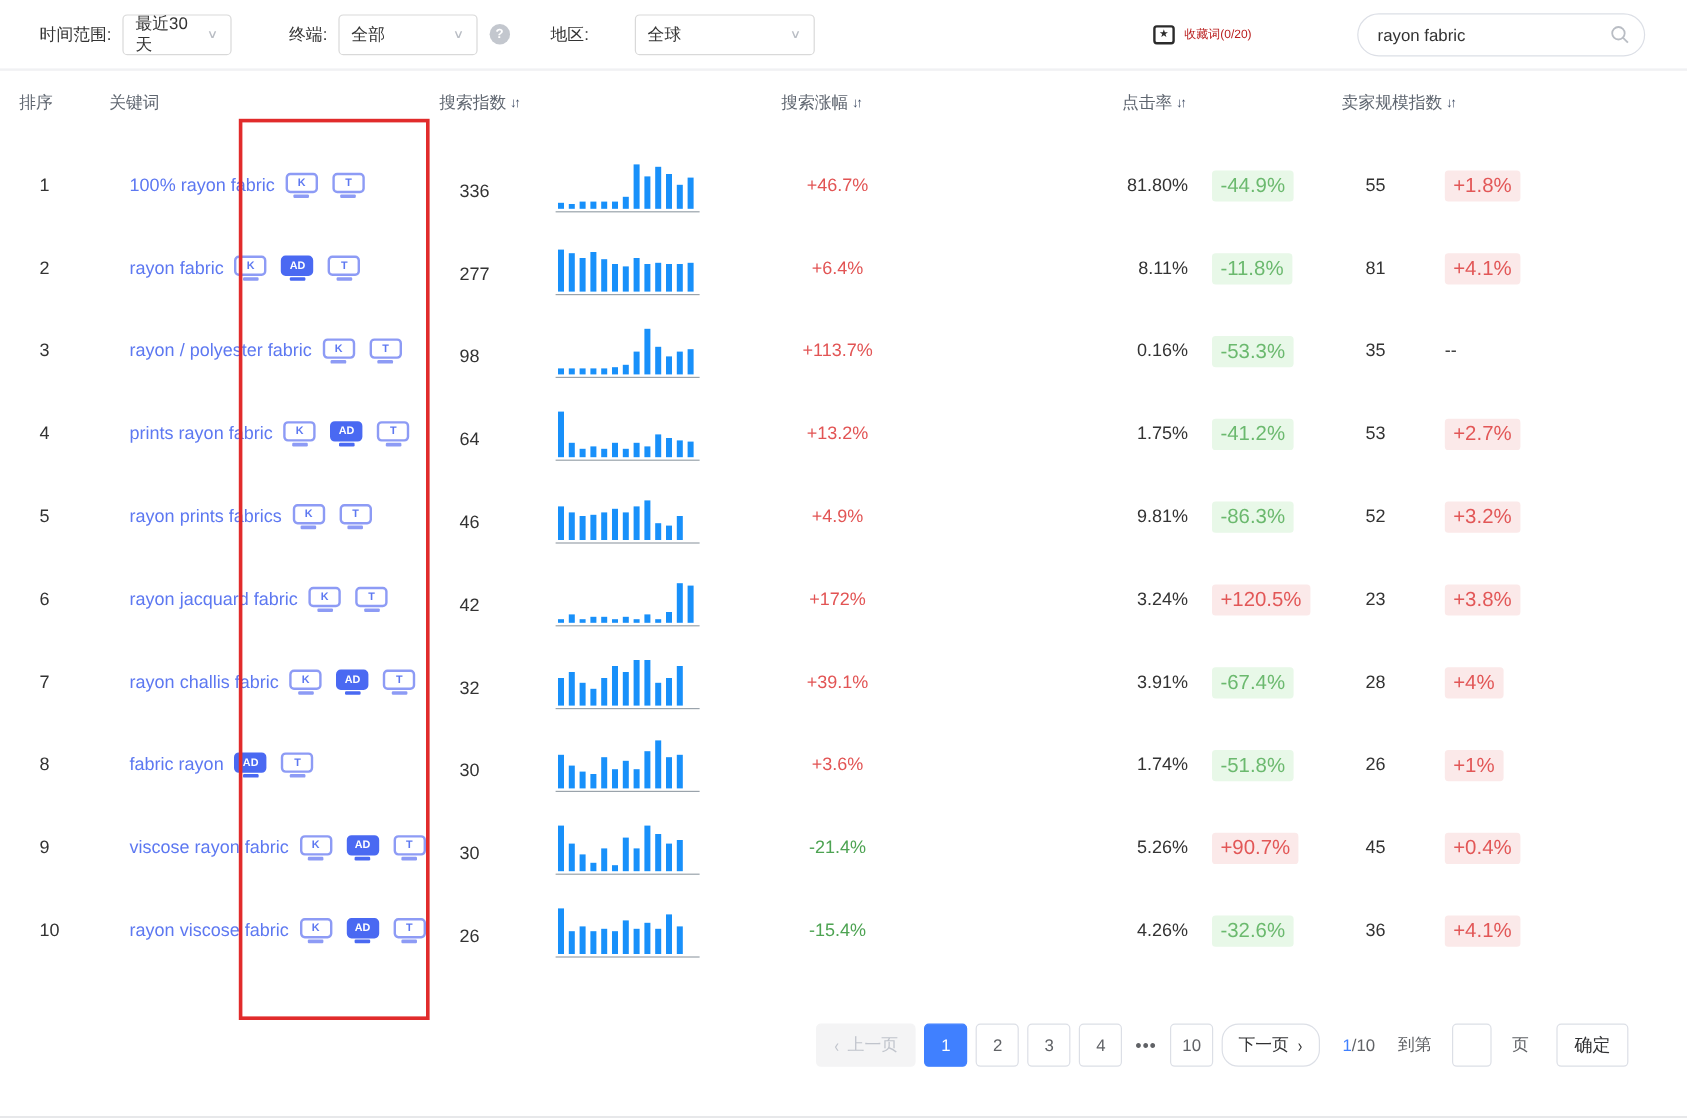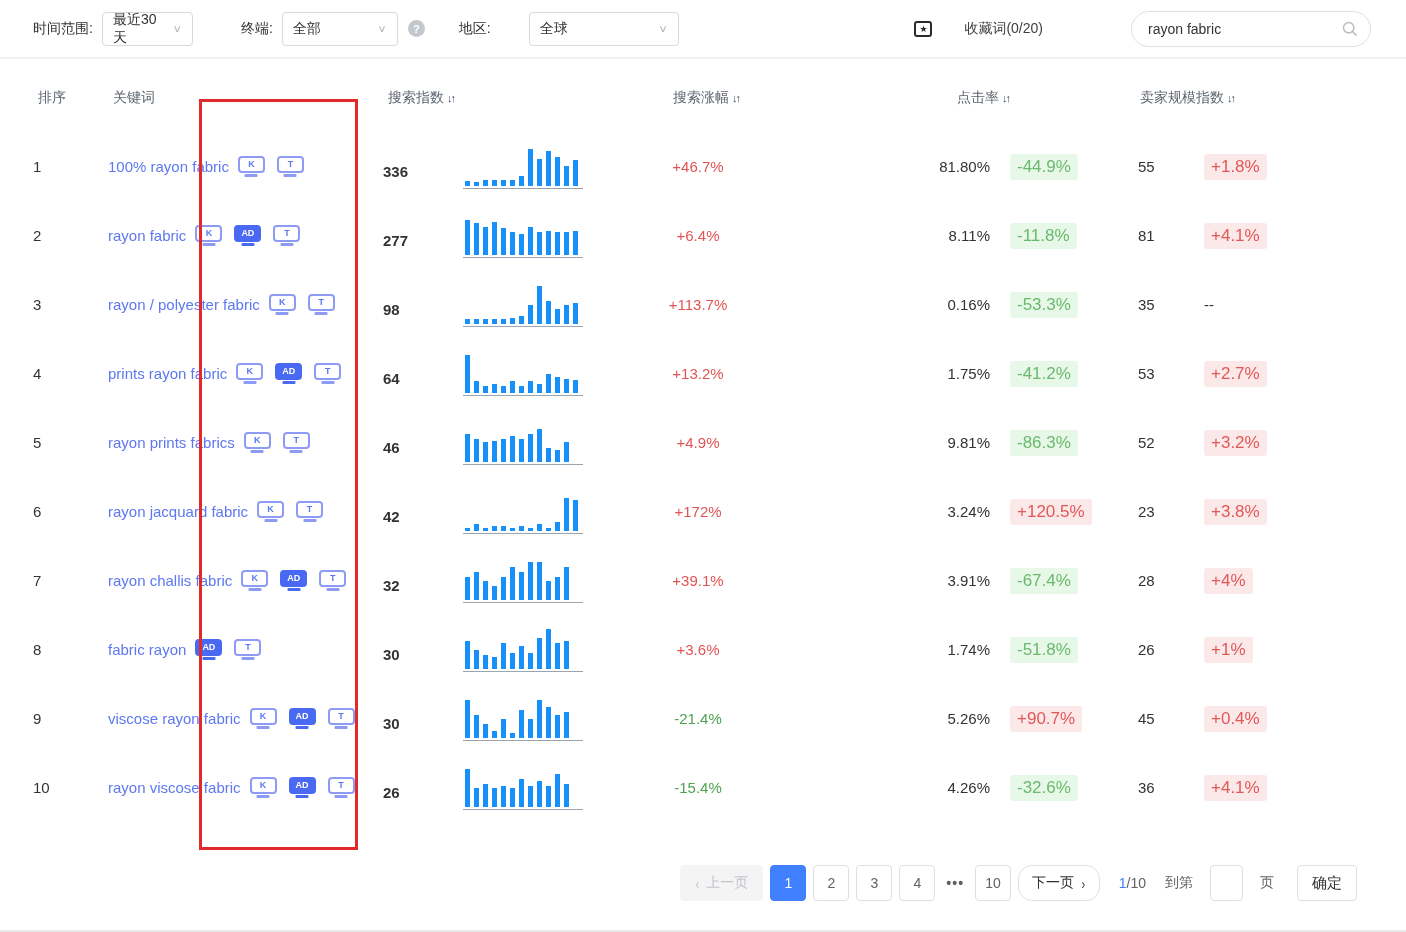--- a/index.html
+++ b/index.html
@@ -19,47 +19,47 @@
   .sel-region { width:150px; margin-left:38px; }
   .chev { color:#b9bdc4; font-size:13px; transform:scaleY(0.75); display:inline-block; margin-left:6px; }
   .ml-term { margin-left:48px; }
   .ml-region { margin-left:34px; }
   .qmark { width:17px; height:17px; border-radius:50%; background:#c3c7ce; color:#fff;
     font-size:11px; font-weight:bold; display:flex; align-items:center; justify-content:center;
     margin-left:10px; }
   .fav { margin-left:auto; display:flex; align-items:center; gap:8px; cursor:pointer; margin-right:88px; }
   .fav-icon { width:18px; height:16px; border:2px solid #2b2b2b; border-radius:3px;
     display:flex; align-items:center; justify-content:center; font-size:9px; color:#2b2b2b; }
-  .fav-text { font-size:14px; color:#404040;margin-left:24px; }
+  .fav-text { font-size:10px; color:#b91c1c; }
   .search { width:240px; height:36px; border:1px solid #dcdfe6; border-radius:18px;
     display:flex; align-items:center; padding:0 12px 0 16px; }
   .search input { flex:1; border:none; outline:none; font-size:14px; color:#333;
     font-family:"Liberation Sans","DejaVu Sans",sans-serif; background:transparent; }
 
   
-  .thead { display:flex; margin-top:30px; padding-left:38px; font-size:14px; color:#5f6670; }
+  .thead { display:flex; margin-top:18px; padding-left:16px; font-size:14px; color:#5f6670; }
   .th { display:flex; align-items:center; }
   .th-rank { width:75px; } .th-kw { width:275px; } .th-idx { width:285px; }
   .th-growth { width:284px; } .th-ctr { width:183px; } .th-seller { flex:1; }
   .sort { font-size:11px; color:#3d4a63; letter-spacing:-2px; margin-left:3px; font-weight:bold; }
 
   .rows { margin-top:25px; }
   .row { display:flex; align-items:center; height:69px; padding-left:33px; }
   .c-rank { width:75px; font-size:15px; }
   .c-kw { width:275px; display:flex; align-items:center; gap:9px; }
   .kw-link { font-size:15px; color:#5d78f1; cursor:pointer; white-space:nowrap; }
   .tags { display:flex; gap:12px; align-items:center; }
   .tag { min-width:27px; height:17px; border:2px solid #8d9bf5; border-radius:4px;
     color:#5d78f1; font-size:9px; font-weight:bold; display:flex; align-items:center;
     justify-content:center; padding:0 4px; position:relative; margin-bottom:5px; }
   .tag::after { content:""; position:absolute; bottom:-6px; left:50%; transform:translateX(-50%);
     width:13px; height:2.5px; background:#8d9bf5; border-radius:1px; }
   .tag-ad { background:#4a69f2; border-color:#4a69f2; color:#fff; }
   .tag-ad::after { background:#4a69f2; }
-  .c-idx { width:80px; font-size:15px; color:#333; padding-top:10px;font-weight:bold; }
+  .c-idx { width:80px; font-size:15px; color:#333; padding-top:10px; }
   .c-chart { width:120px; display:flex; flex-direction:column; justify-content:flex-end; }
   .bars { display:flex; align-items:flex-end; gap:4px; height:42px; padding:0 2px; }
   .bar { width:5px; background:#1890fa; }
   .chart-base { height:1px; background:#9aa3ab; margin-top:2px; }
   .c-growth { width:230px; text-align:center; font-size:15px; }
   .txt-red { color:#e25454; } .txt-green { color:#4da352; }
   .c-ctr { width:177px; text-align:right; font-size:15px; color:#333; }
   .c-ctr-badge { width:120px; padding-left:20px; }
   .c-seller { width:68px; padding-left:28px; font-size:15px; color:#333; }
   .c-seller-badge { flex:1; padding-left:26px; }

